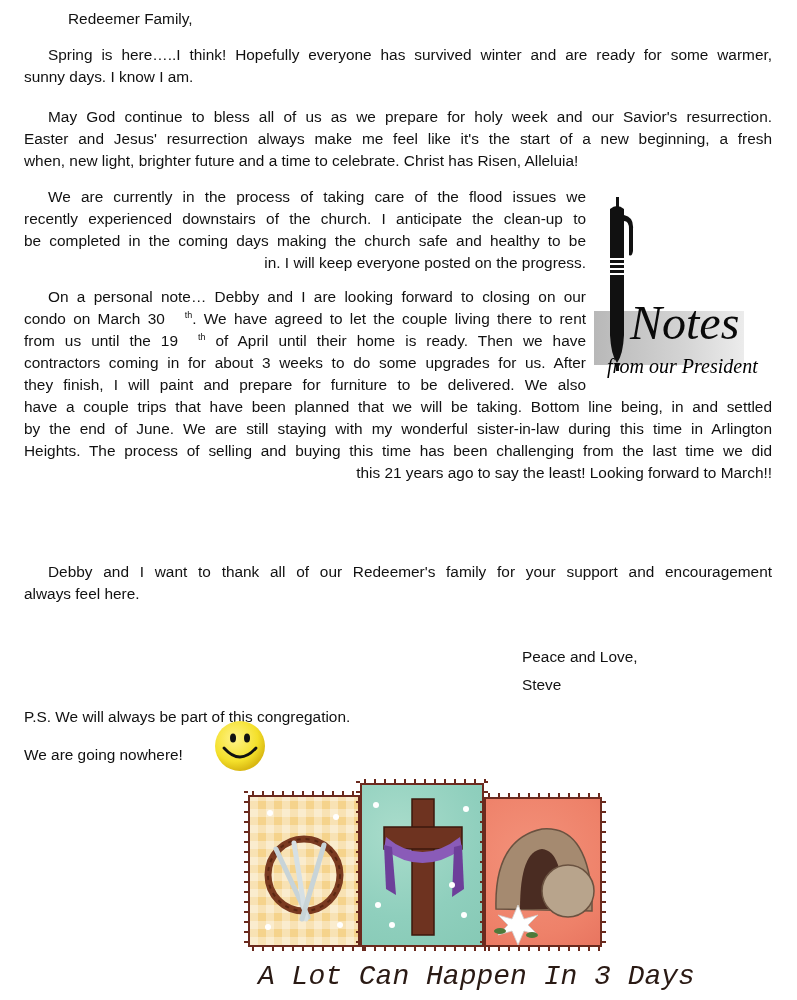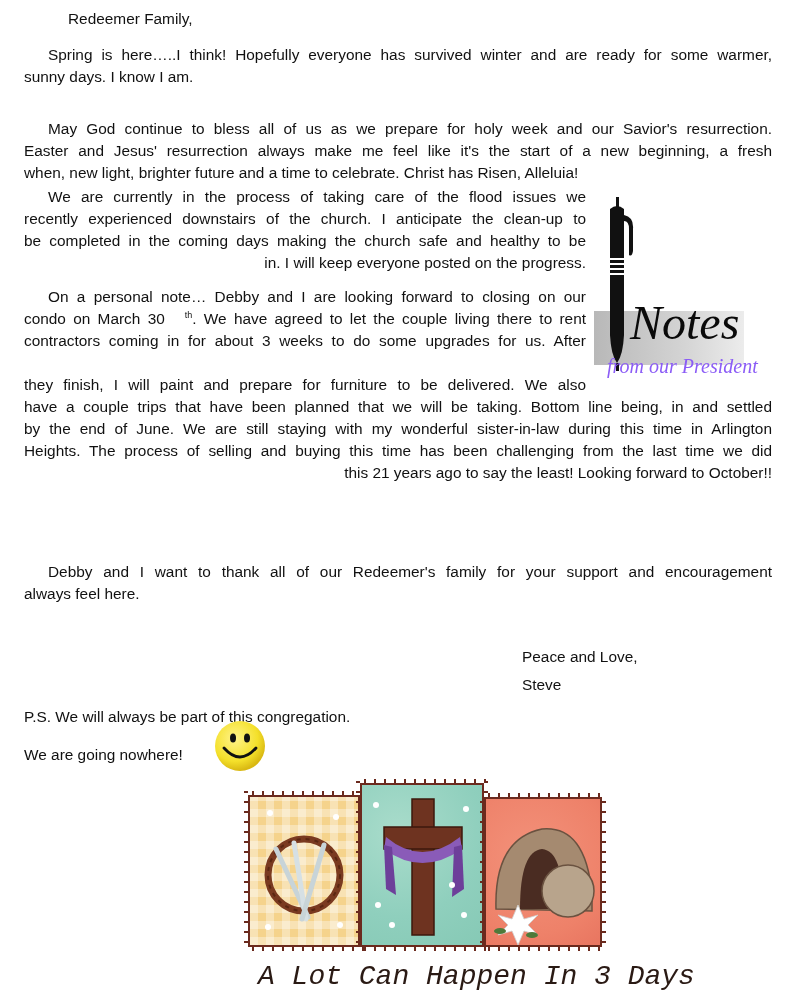--- a/index.html
+++ b/index.html
@@ -11,38 +11,38 @@
   .page { position: absolute; left: 0; top: 0; width: 797px; height: 1000px; }
   .p { position: absolute; left: 24px; line-height: 22px; margin: 0; }
   .full { width: 748px; text-align: justify; text-align-last: left; }
   .indent { text-indent: 24px; }
   .jline { display: block; text-align: justify; text-align-last: justify; white-space: normal; }
   .lastline { display: block; text-align: right; }
   sup { font-size: 9px; line-height: 0; vertical-align: 6px; margin-left: 20px; }
 
   #greeting { top: 8px; margin-left: 44px; }
   #para1 { top: 44px; }
-  #para2 { top: 118px; }
+  #para2 { top: 106px; }
   #para3 { top: 186px; width: 562px; }
   #para4a { top: 286px; width: 562px; }
   #para4b { top: 374px; }
   #para5 { top: 505px; }
   #para6 { top: 561px; }
   #closing { position: absolute; left: 522px; top: 643px; line-height: 28px; }
   #ps1 { top: 706px; }
   #ps2 { top: 744px; }
 
   
   .notes-graphic { position: absolute; left: 590px; top: 195px; width: 200px; height: 190px; }
   .notes-bg { position: absolute; left: 4px; top: 116px; width: 150px; height: 54px;
     background: linear-gradient(90deg, #b8b8b8 0%, #d4d4d4 60%, #ececec 100%); }
   .notes-title { position: absolute; left: 40px; top: 106px;
     font-family: "Liberation Serif", serif; font-style: italic; font-size: 48px; color: #0a0a0a; line-height: 44px; }
   .notes-sub { position: absolute; left: 17px; top: 160px;
-    font-family: "Liberation Serif", serif; font-style: italic; font-size: 20px; color: #8b5cf6; white-space: nowrap; }
+    font-family: "Liberation Serif", serif; font-style: italic; font-size: 20px; color: #000000; white-space: nowrap; }
   .pen { position: absolute; left: 12px; top: 0px; }
 
   
   .smiley { position: absolute; left: 214px; top: 720px; width: 52px; height: 52px; }
 
   
   .easter { position: absolute; left: 236px; top: 775px; width: 368px; height: 225px; }
   .panel { position: absolute; border: 2px solid #6b2a1e; }
   .panel-1 { left: 12px; top: 20px; width: 108px; height: 148px;
     background:
@@ -84,28 +84,29 @@
   <p class="p indent" id="para3">
     <span class="jline">We are currently in the process of taking care of the flood issues we</span>
     <span class="jline" style="text-indent:0">recently experienced downstairs of the church.  I anticipate the clean-up to</span>
     <span class="jline" style="text-indent:0">be completed in the coming days making the church safe and healthy to be</span>
     <span class="lastline" style="text-indent:0">in.  I will keep everyone posted on the progress.</span>
   </p>
 
   <p class="p indent" id="para4a">
     <span class="jline">On a personal note… Debby and I are looking forward to closing on our</span>
     <span class="jline" style="text-indent:0"><span>condo on March 30</span><sup>th</sup><span>.  We have agreed to let the couple living there to rent</span></span>
+    <span class="jline" style="text-indent:0"><span>from us until the 19</span><sup>th</sup><span> of April until their home is ready.  Then we have</span></span>
     <span class="jline" style="text-indent:0">contractors coming in for about 3 weeks to do some upgrades for us.  After</span>
   </p>
   <p class="p" id="para4b" style="width:748px">
     <span class="jline" style="width:562px">they finish, I will paint and prepare for furniture to be delivered.  We also</span>
     <span class="jline">have a couple trips that have been planned that we will be taking.  Bottom line being, in and settled</span>
     <span class="jline">by the end of June.  We are still staying with my wonderful sister-in-law during this time in Arlington</span>
     <span class="jline">Heights.  The process of selling and buying this time has been challenging from the last time we did</span>
-    <span class="lastline">this 21 years ago to say the least!  Looking forward to October!!</span>
+    <span class="lastline">this 21 years ago to say the least!  Looking forward to March!!</span>
   </p>
 
 
   <p class="p full indent" id="para6">
     <span class="jline">Debby and I want to thank all of our Redeemer's family for your support and encouragement</span>
     <span class="lastline" style="text-indent:0">always feel here.</span>
   </p>
 
   <div id="closing">
     <div>Peace and Love,</div>

